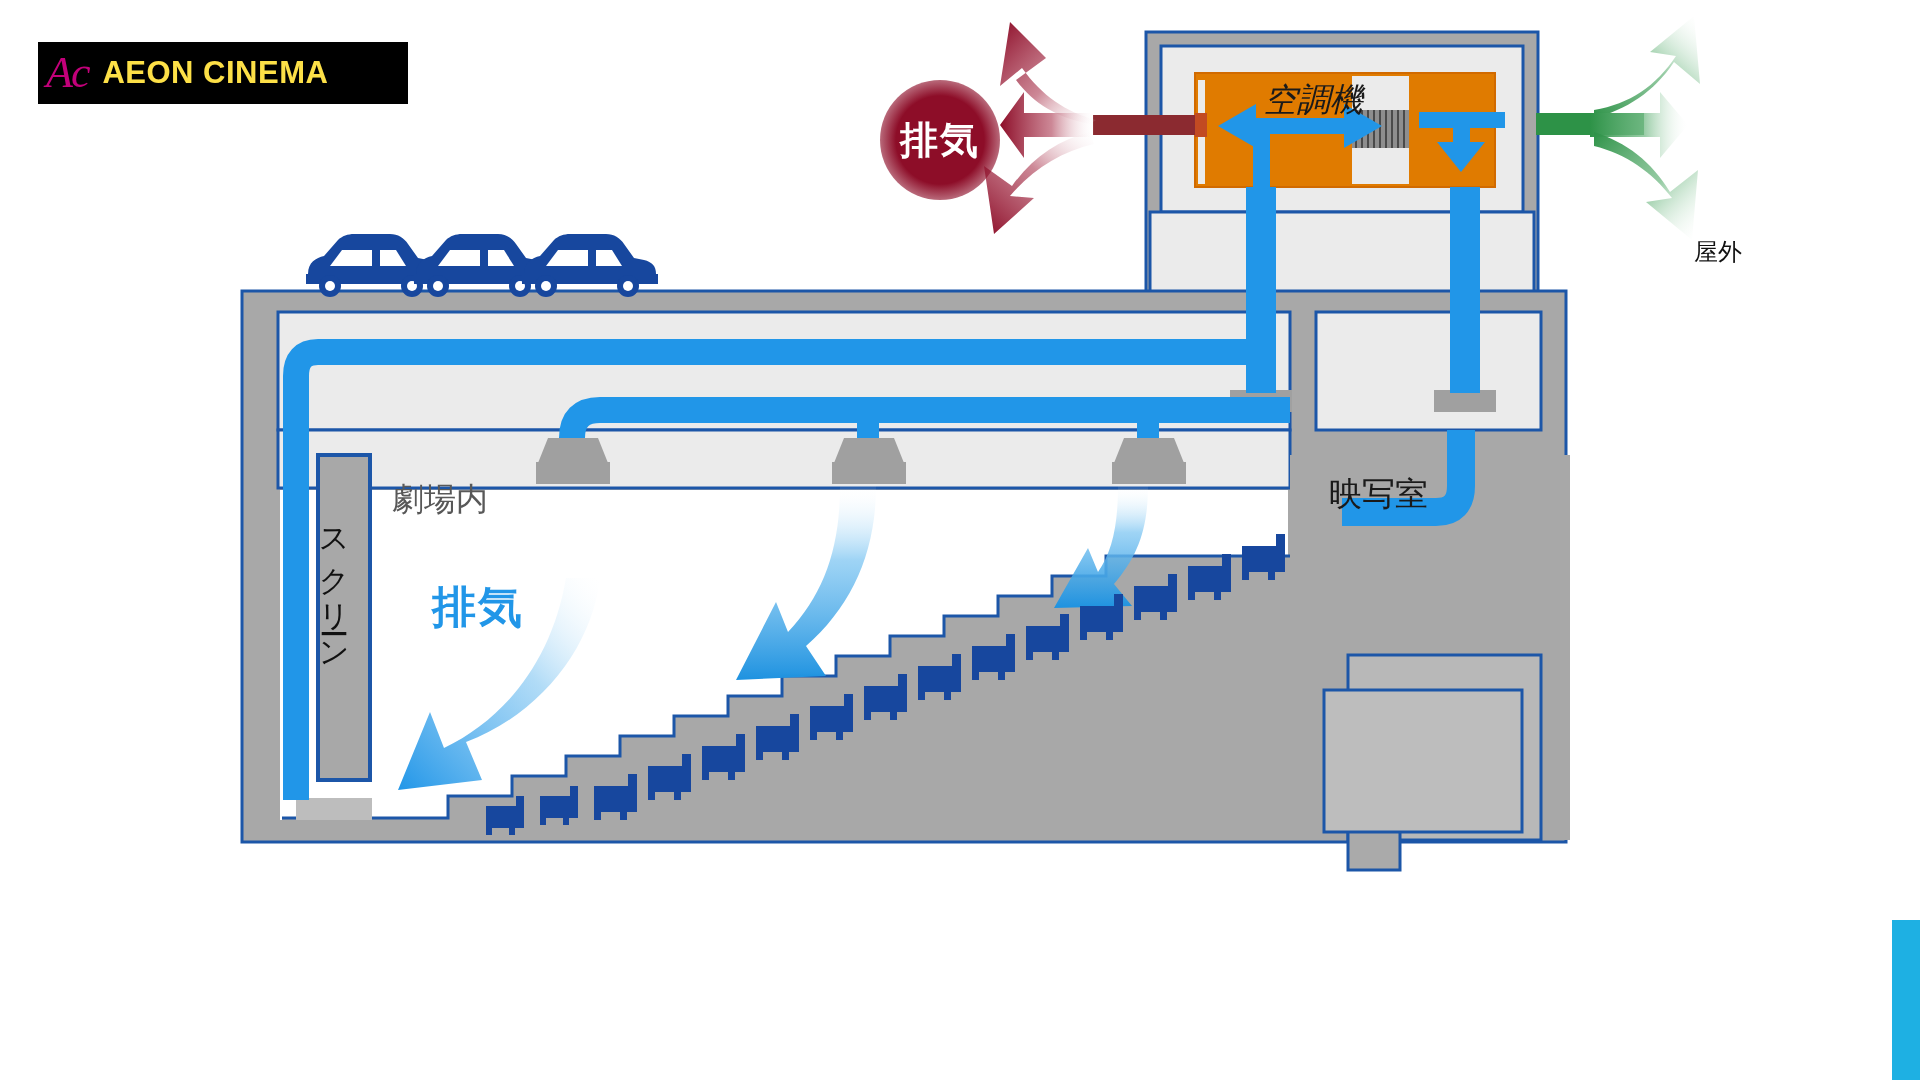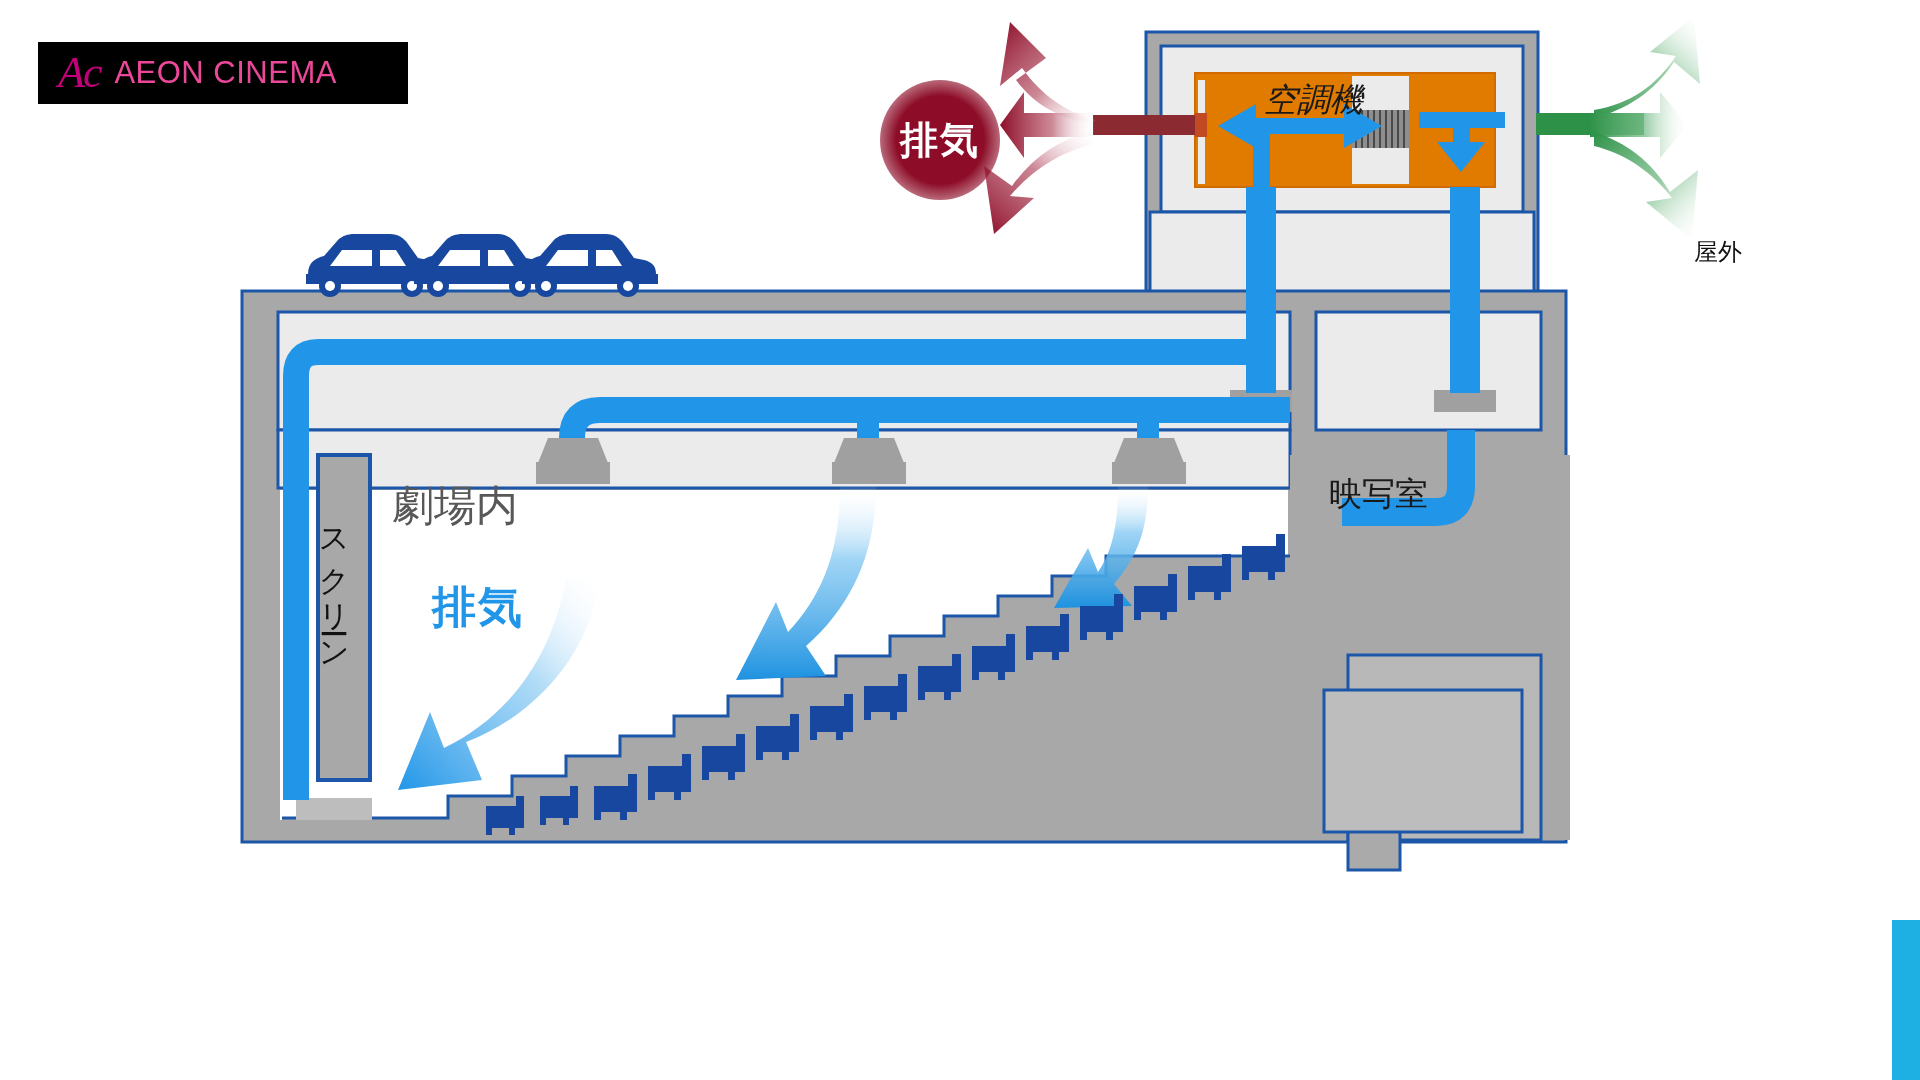--- a/index.html
+++ b/index.html
@@ -25,57 +25,57 @@
   
   #logo-bar {
     position: absolute;
     left: 38px;
     top: 42px;
     width: 370px;
     height: 62px;
     background: #000000;
     display: flex;
     align-items: center;
-    padding-left: 20px;
+    padding-left: 8px;
     box-sizing: border-box;
   }
   #logo-mark {
     font-family: "Liberation Serif", "DejaVu Serif", serif;
     font-style: italic;
     font-size: 44px;
     color: #c3007a;
     line-height: 1;
     letter-spacing: -2px;
     padding-right: 14px;
     white-space: nowrap;
   }
   #logo-word {
     font-family: "Liberation Sans", sans-serif;
-    font-weight: normal;
+    font-weight: bold;
     font-size: 31px;
-    color: #ec4899;
+    color: #fde047;
     letter-spacing: 0.5px;
     white-space: nowrap;
   }
 
   
   .abs { position: absolute; }
 
   
   .jp {
     font-family: "DejaVu Sans", "Liberation Sans", sans-serif;
     white-space: nowrap;
   }
   #label-ahu {
     left: 1264px; top: 78px;
     font-size: 33px; color: #1a1a1a; font-style: italic;
   }
   #label-theater {
     left: 392px; top: 478px;
-    font-size: 42px; color: #585858; text-align: center;
+    font-size: 32px; color: #585858; text-align: center;
   }
   #label-exhaust-inner {
     left: 432px; top: 578px;
     font-size: 44px; font-weight: bold; color: #2196e8;
     letter-spacing: 2px;
   }
   #label-projection {
     left: 1329px; top: 472px;
     font-size: 33px; color: #1a1a1a;
   }

